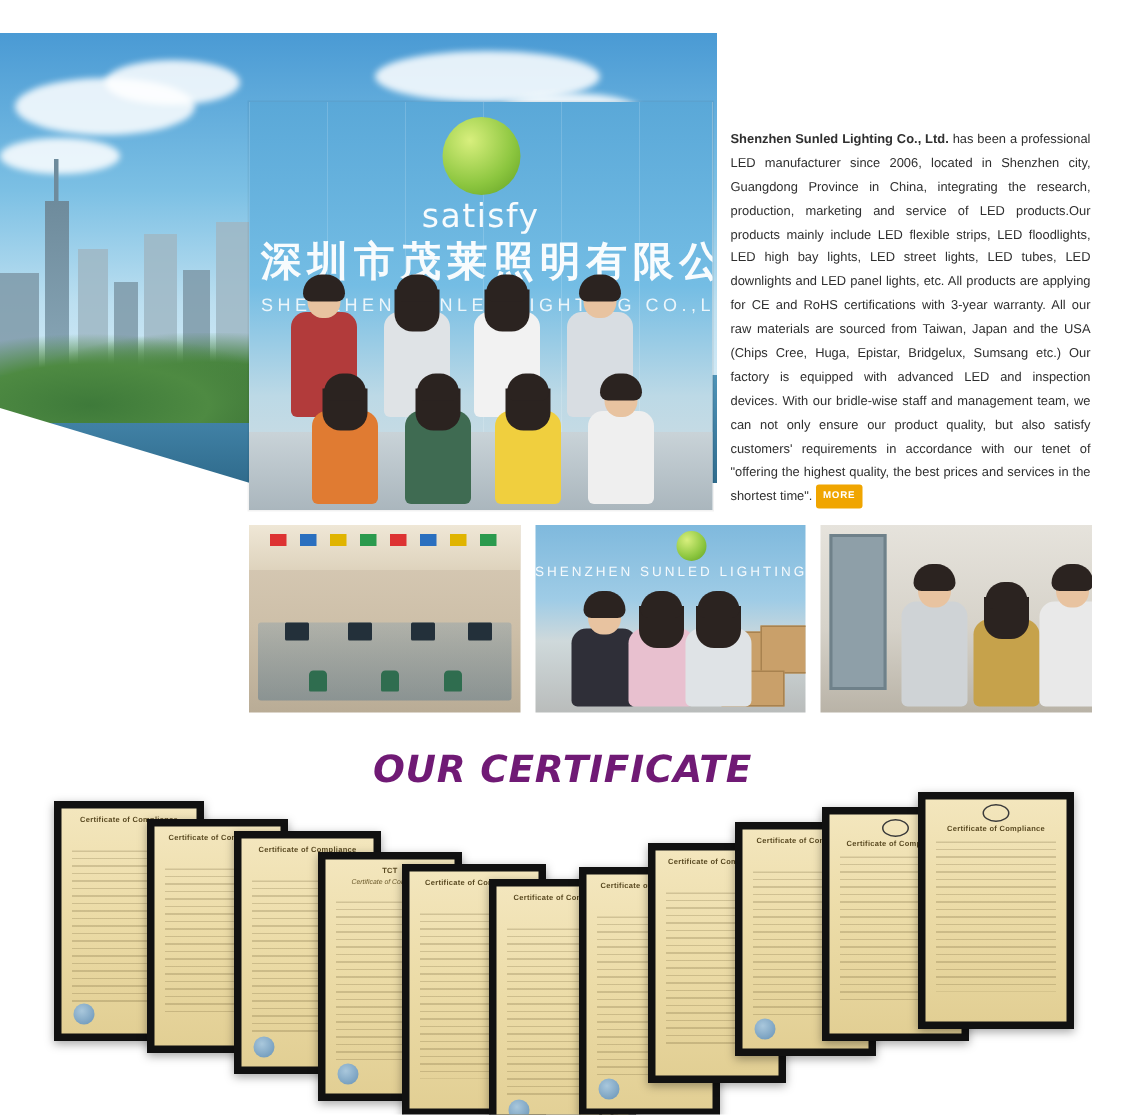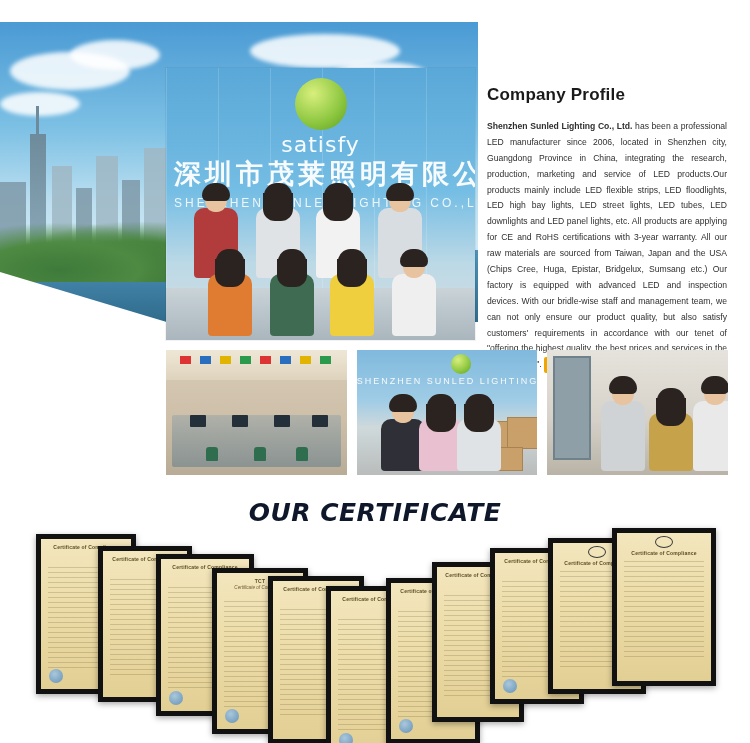--- a/index.html
+++ b/index.html
@@ -317,21 +317,21 @@
   .cert-title {
     position: absolute;
     left: 0; right: 0;
     top: 498px;
     text-align: center;
     font-family: "DejaVu Sans", sans-serif;
     font-size: 25px;
     font-weight: bold;
     font-style: italic;
     letter-spacing: .5px;
-    color: #0f172a;
+    color: #701a75;
   }
   .cert-wall {
     position: absolute;
     left: 0;
     top: 516px;
     width: 750px;
     height: 227px;
   }
   .cert {
     position: absolute;
@@ -478,21 +478,20 @@
   </div>
   <div class="person" style="left:226px;bottom:4px;">
     <div class="p-head">
         <span class="p-hair"></span>
       </div>
     <div class="p-body" style="background:#efefef;"></div>
   </div>
 </div>
 
 <div class="profile">
-  <h2>Company Profile</h2>
   <p><b>Shenzhen Sunled Lighting Co., Ltd.</b><span> has been a professional LED manufacturer since 2006, located in Shenzhen city, Guangdong Province in China, integrating the research, production, marketing and service of LED products.Our products mainly include LED flexible strips, LED floodlights, LED high bay lights, LED street lights, LED tubes, LED downlights and LED panel lights, etc. All products are applying for CE and RoHS certifications with 3-year warranty. All our raw materials are sourced from Taiwan, Japan and the USA (Chips Cree, Huga, Epistar, Bridgelux, Sumsang etc.) Our factory is equipped with advanced LED and inspection devices. With our bridle-wise staff and management team, we can not only ensure our product quality, but also satisfy customers' requirements in accordance with our tenet of "offering the highest quality, the best prices and services in the shortest time".</span><span class="more-btn">MORE</span></p>
 </div>
 
 <div class="photo-row">
 
   <div class="photo-cell office1">
     <div class="o1-ceiling"></div>
     <div class="flag" style="left:14px;background:#d33;"></div>
     <div class="flag" style="left:34px;background:#2a6fbf;"></div>
     <div class="flag" style="left:54px;background:#e0b400;"></div>

